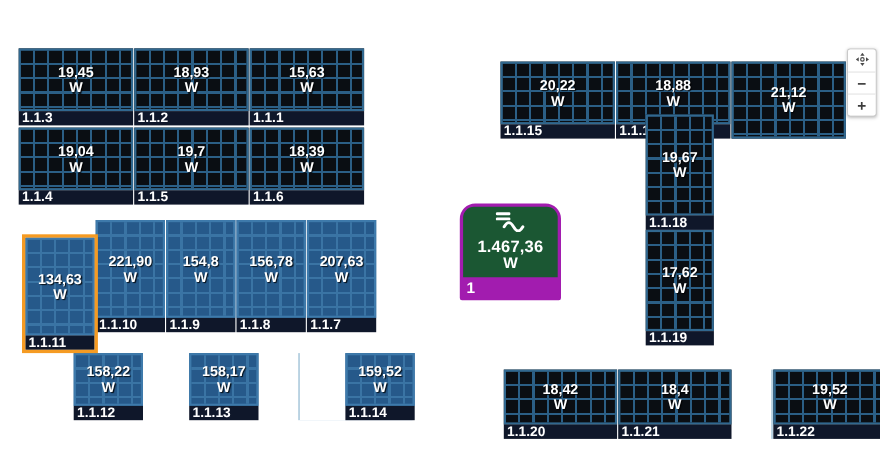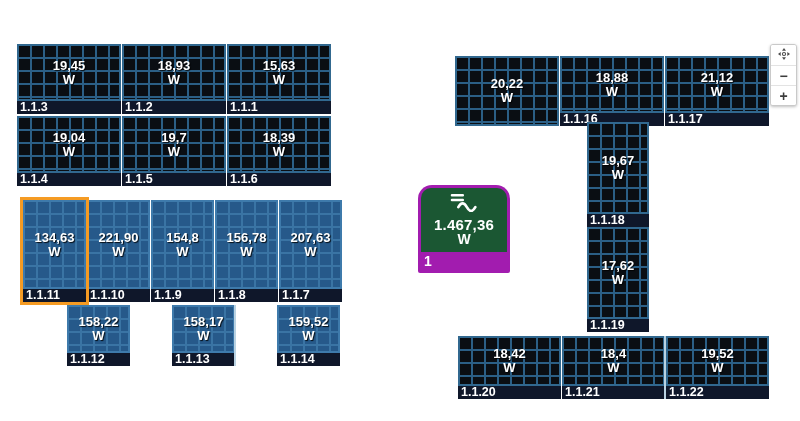--- a/index.html
+++ b/index.html
@@ -28,28 +28,28 @@
   .plabel{
     height:13px;background:#0f172a;color:#fff;font-weight:bold;
     font-size:12.5px;line-height:13.5px;padding-left:3px;
     white-space:nowrap;overflow:hidden;
   }
   .pA{width:104px;height:70px;}
   .pB1{width:63px;height:102px;}
   .pB2{width:104px;height:61px;padding-left:41px;}
   .pD{width:62px;height:105px;}
   .pE{width:103px;height:63px;}
-  .selected{outline:3px solid #f59b23;z-index:2;}
-  .divleft{box-shadow:-2px 0 0 0 #b9d2e2;}
+  .selected{outline:3px solid #f59b23;z-index:2;margin-top:16px;}
+  .divleft{box-shadow:-2px 0 0 0 #b9d2e2;margin-left:37px;}
 
   #group-a{left:17px;top:44px;flex-direction:column;gap:2px;}
   #group-b{left:23px;top:200px;flex-direction:column;gap:3px;}
   #group-b .row2{margin-left:3px;}
   #group-c{left:455px;top:56px;}
-  #group-d{left:587px;top:122px;flex-direction:column;gap:0;}
+  #group-d{left:587px;top:104px;flex-direction:column;gap:0;}
   #group-e{left:458px;top:336px;}
 
   .inverter{
     position:absolute;left:418px;top:185px;width:92px;height:88px;
     box-sizing:border-box;background:#a21caf;border-radius:14px 14px 2px 2px;
     padding:3px;display:flex;flex-direction:column;
   }
   .inv-green{
     flex:1;background:#1b5733;border-radius:10px 10px 0 0;
     display:flex;flex-direction:column;align-items:center;justify-content:center;
@@ -189,34 +189,34 @@
   </div>
 </div>
 
 <div class="group" id="group-c">
   <div class="prow">
     <div class="panel dark pA">
       <div class="pg">
         <span>20,22</span>
         <span>W</span>
       </div>
+      <div class="plabel">1.1.15</div>
     </div>
     <div class="panel dark pA">
       <div class="pg">
         <span>18,88</span>
         <span>W</span>
       </div>
       <div class="plabel">1.1.16</div>
     </div>
     <div class="panel dark pA">
       <div class="pg">
         <span>21,12</span>
         <span>W</span>
       </div>
-      <div class="plabel">1.1.17</div>
     </div>
   </div>
 </div>
 
 <div class="group" id="group-d">
   <div class="panel dark pD">
     <div class="pg">
       <span>19,67</span>
       <span>W</span>
     </div>

